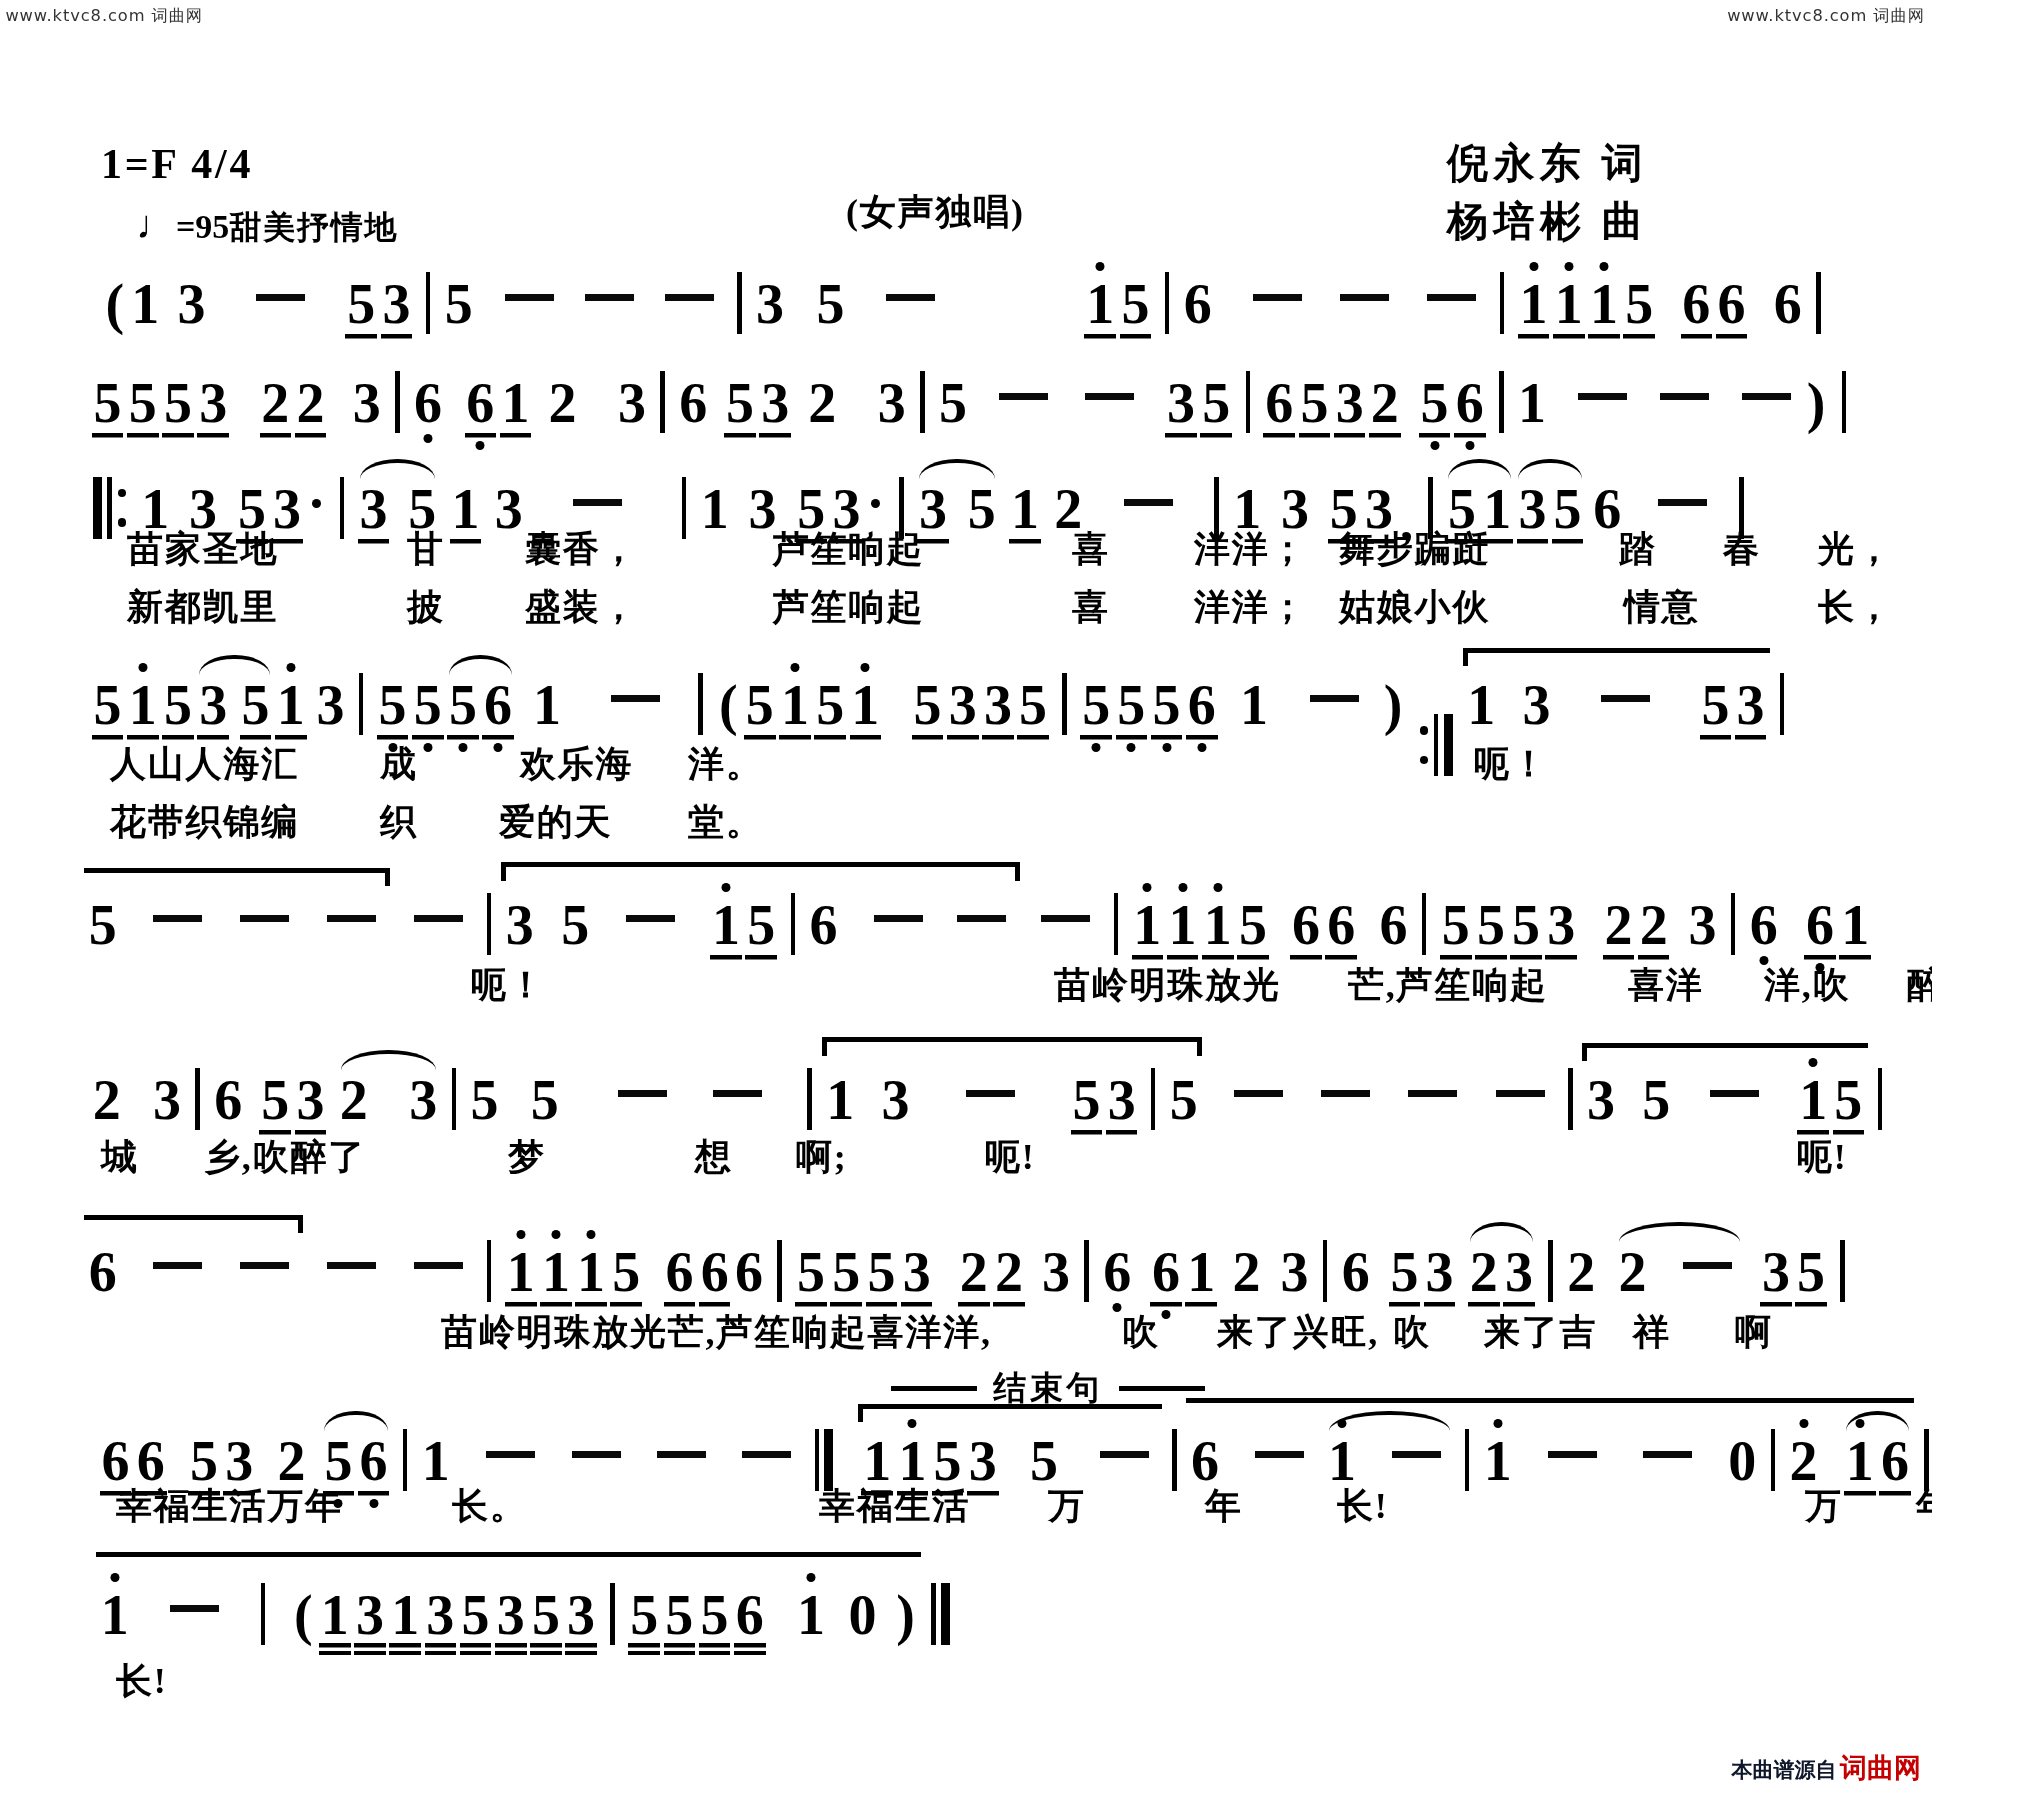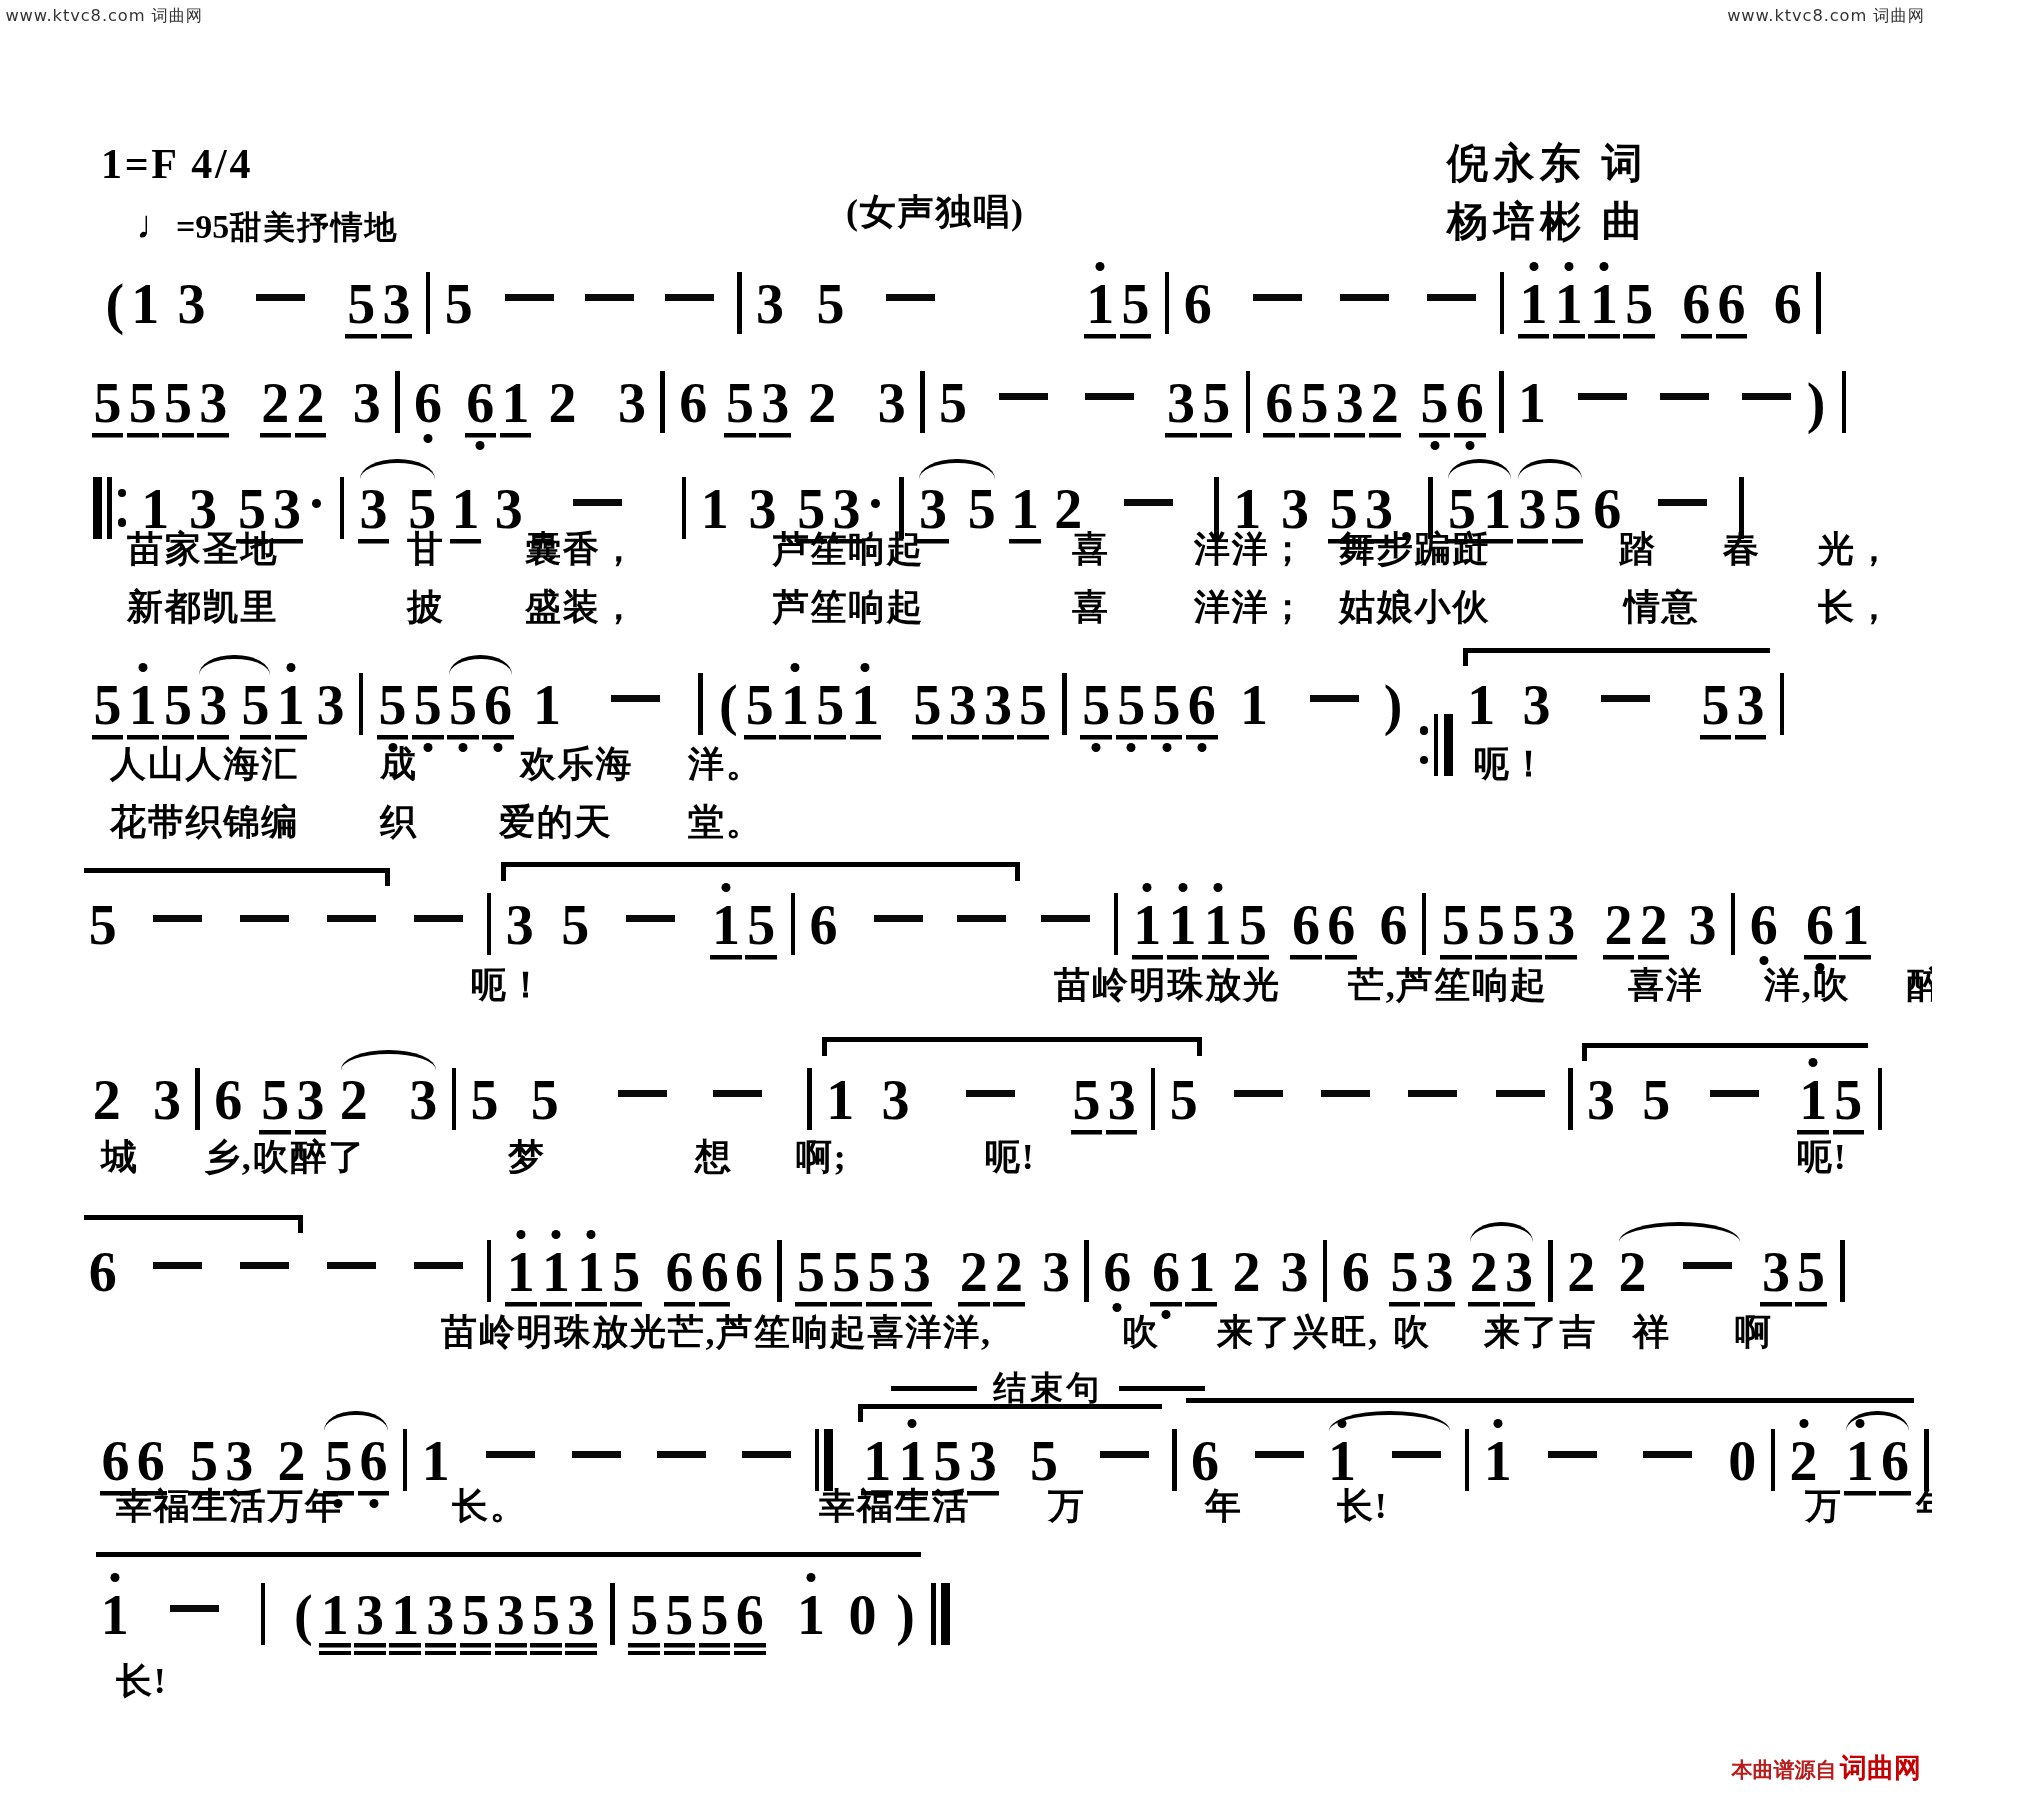--- a/index.html
+++ b/index.html
@@ -8,21 +8,21 @@
   .abs{position:absolute;white-space:nowrap;}
   .watermark{font:16.3px "DejaVu Sans", sans-serif;color:#333;letter-spacing:0.9px;}
   .keysig{font:bold 42px "Liberation Serif", serif;letter-spacing:2.7px;}
   .tempo{font:bold 34px "Liberation Serif", serif;}
   .tempo .glyph{font-size:40px;}
   .tempo .expr{font-family:"Liberation Serif", serif;font-size:32px;letter-spacing:1.8px;}
   .title{font:bold 83px "Liberation Serif", serif;letter-spacing:1.8px;}
   .subtitle{font:bold 36px "Liberation Serif", serif;letter-spacing:1.8px;}
   .credit{font:bold 41px "Liberation Serif", serif;letter-spacing:5.4px;}
   .lyr{position:absolute;font:bold 36px "Liberation Serif", serif;white-space:pre;letter-spacing:1.8px;}
-  .footer-src{font:bold 21px "Liberation Serif", serif;color:#b91c1c;}
+  .footer-src{font:bold 21px "Liberation Serif", serif;color:#0f172a;}
   .footer-site{font:bold 27px "Liberation Serif", serif;color:#c40000;}
 
   .score-line{position:absolute;white-space:nowrap;height:63px;}
   .note{position:relative;display:inline-block;font:bold 56px/56px "Liberation Serif", serif;
         margin:0 2.7px;}
   .note.u1{background-image:linear-gradient(#000,#000);background-repeat:no-repeat;
            background-size:100% 4.5px;background-position:left bottom;padding:0 1.8px 7.2px 1.8px;margin:0 1.8px;}
   .note.u2{background-image:linear-gradient(#000,#000),linear-gradient(#000,#000);background-repeat:no-repeat;
            background-size:100% 4.5px,100% 4.5px;background-position:left 0px bottom 0px,left 0px bottom 8.1px;
            padding:0 1.8px 12.7px 1.8px;margin:0 1.8px;}

